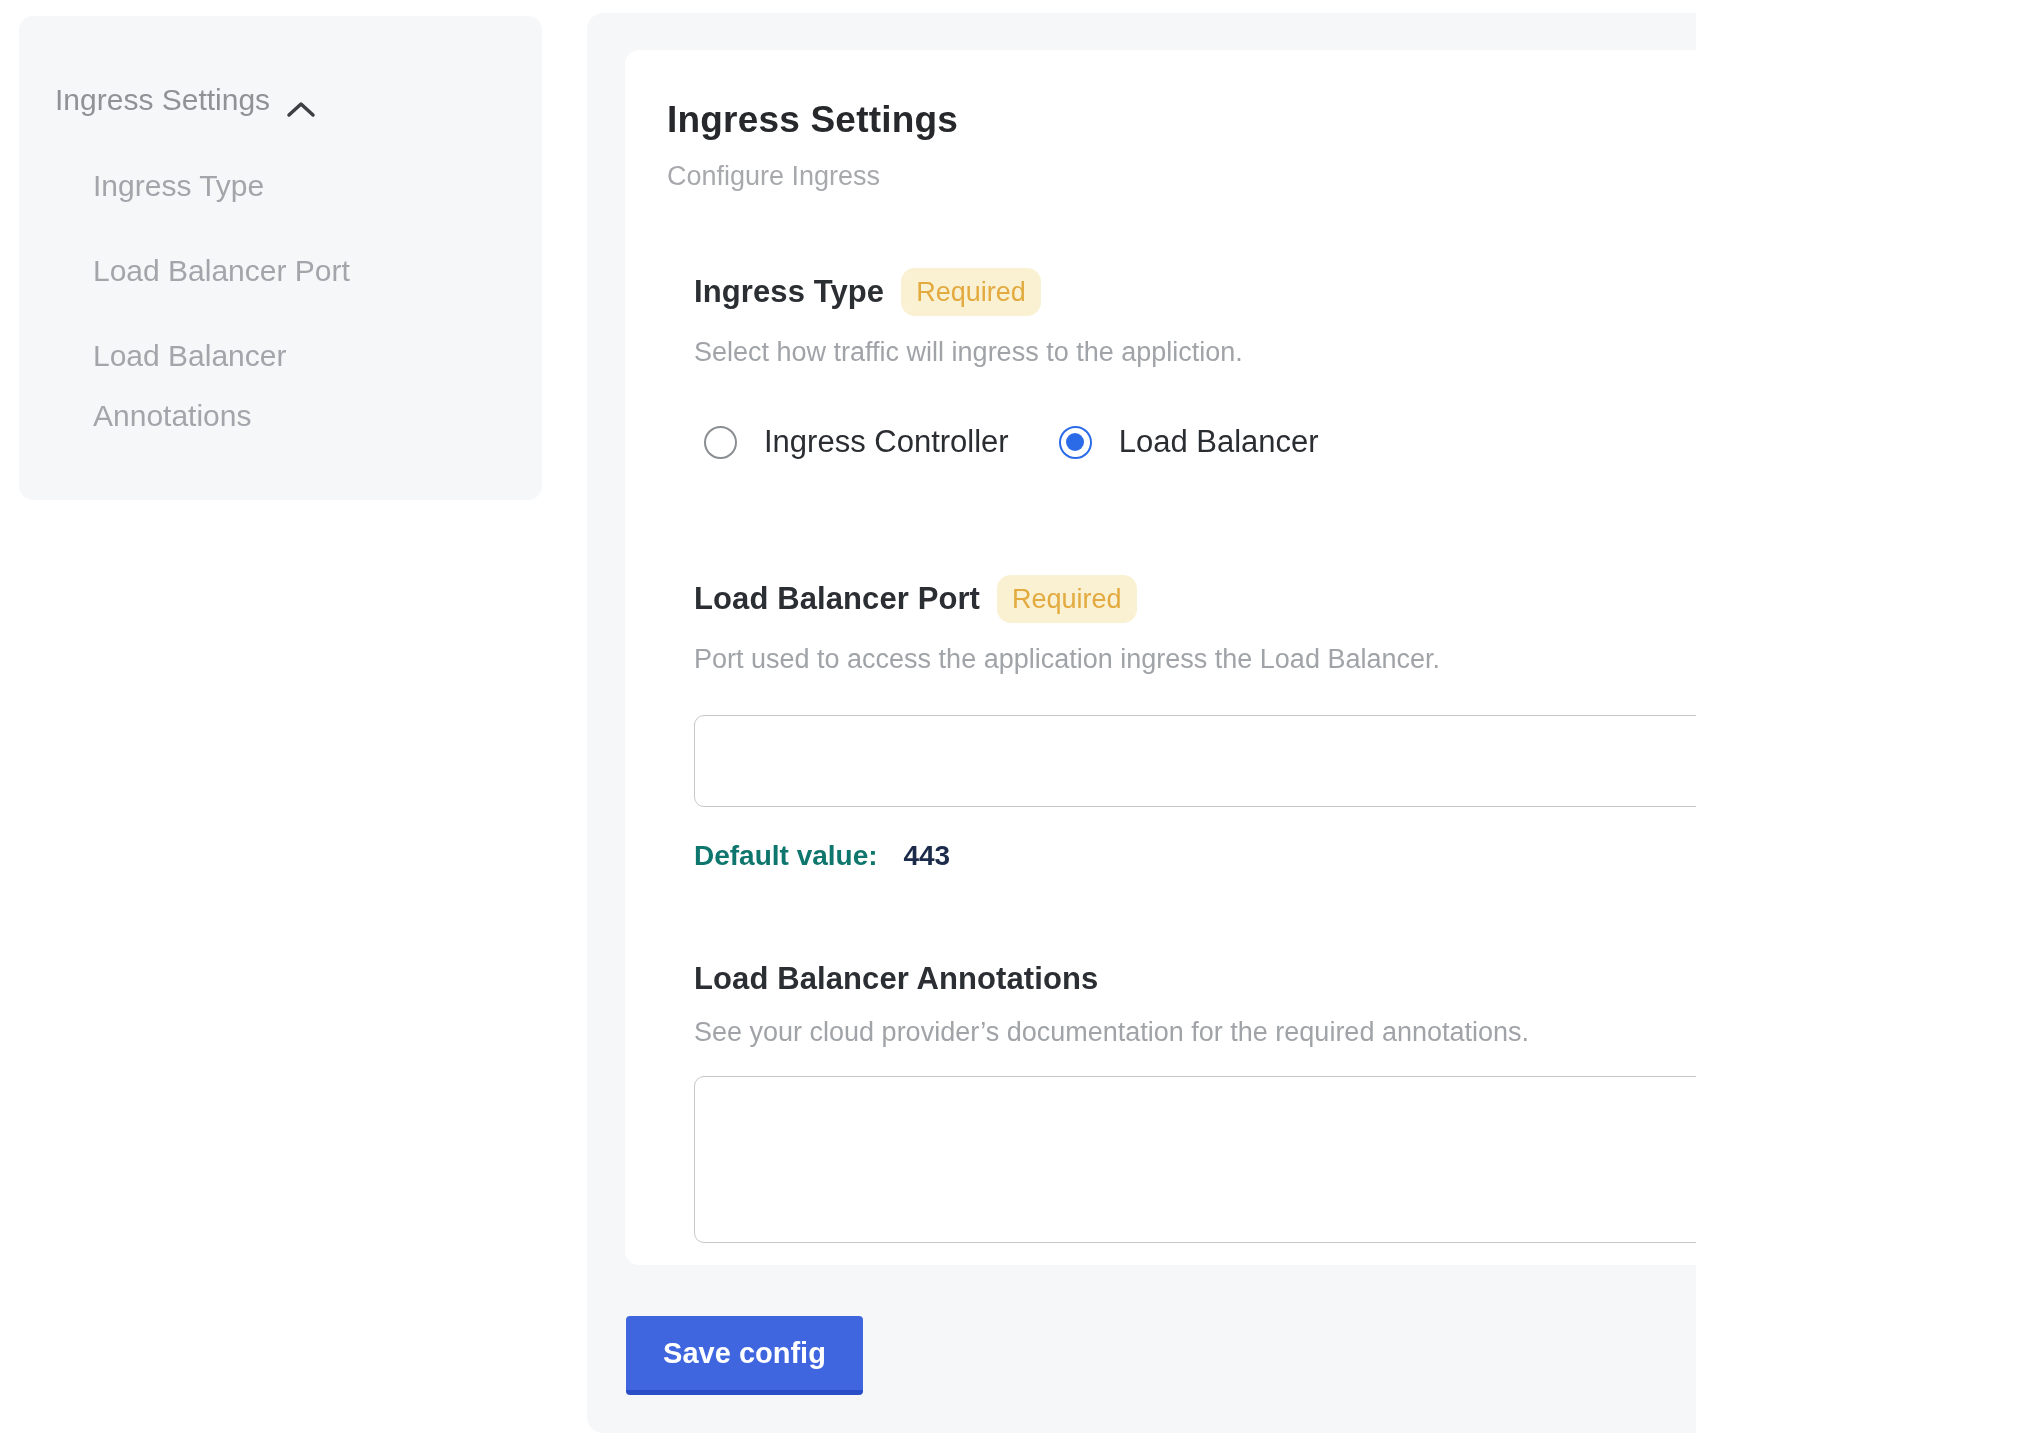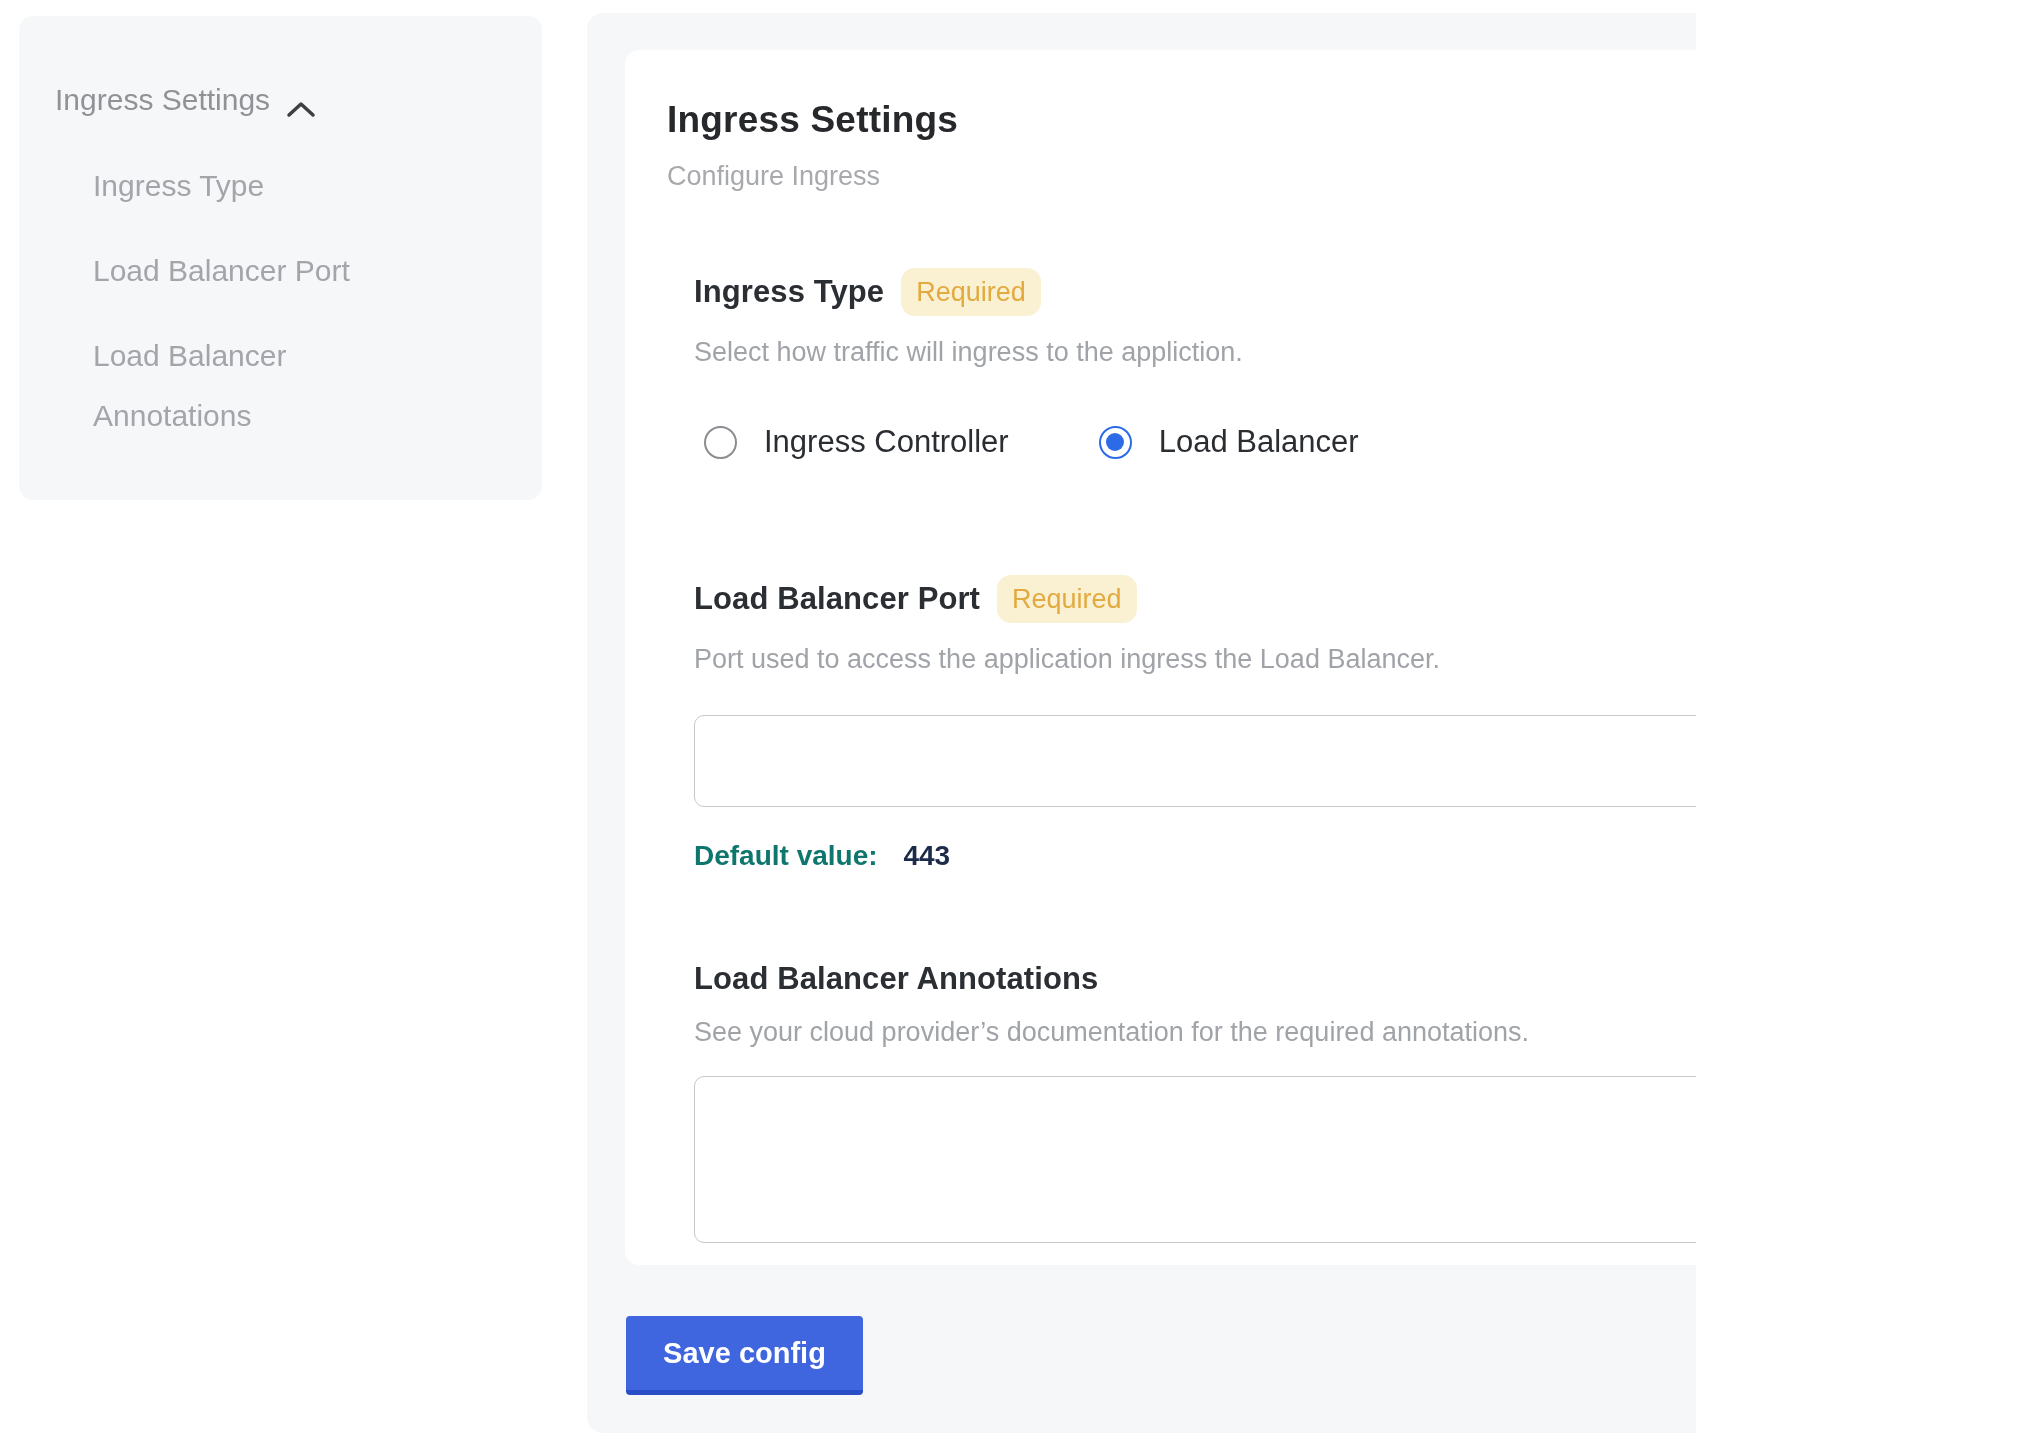--- a/index.html
+++ b/index.html
@@ -55,21 +55,21 @@
   }
   .required-badge {
     background:#faf0d2; color:#e2aa3f; font-size:27px; line-height:27px;
     padding:11px 15px 10px; border-radius:14px;
   }
   .field-desc {
     margin-top:20px; font-size:27px; line-height:32px; color:#a0a3a7;
   }
 
   
-  .radio-row { display:flex; align-items:center; gap:90px; margin-top:56px; padding-left:10px; }
+  .radio-row { display:flex; align-items:center; gap:50px; margin-top:56px; padding-left:10px; }
   .radio-option { display:flex; align-items:center; gap:27px; cursor:pointer; }
   .radio-circle {
     width:33px; height:33px; border-radius:50%; background:#fff;
     border:2.5px solid #8a8d91; position:relative; flex:0 0 auto;
   }
   .radio-circle.selected { border-color:#2b6be8; }
   .radio-circle.selected::after {
     content:""; position:absolute; left:50%; top:50%; width:18px; height:18px;
     transform:translate(-50%,-50%); border-radius:50%; background:#2b6be8;
   }

